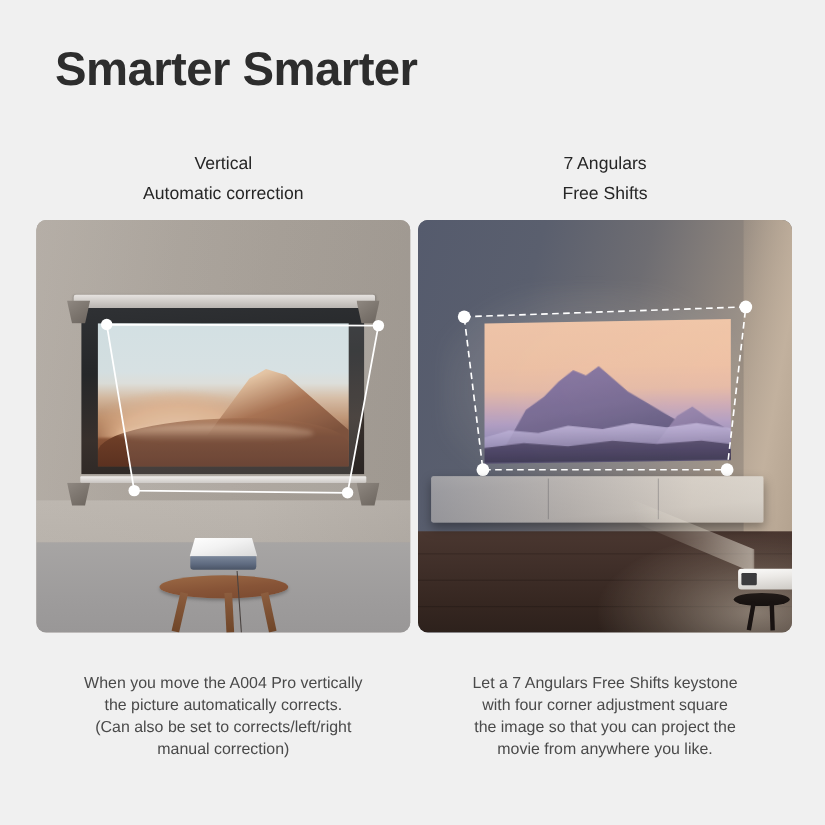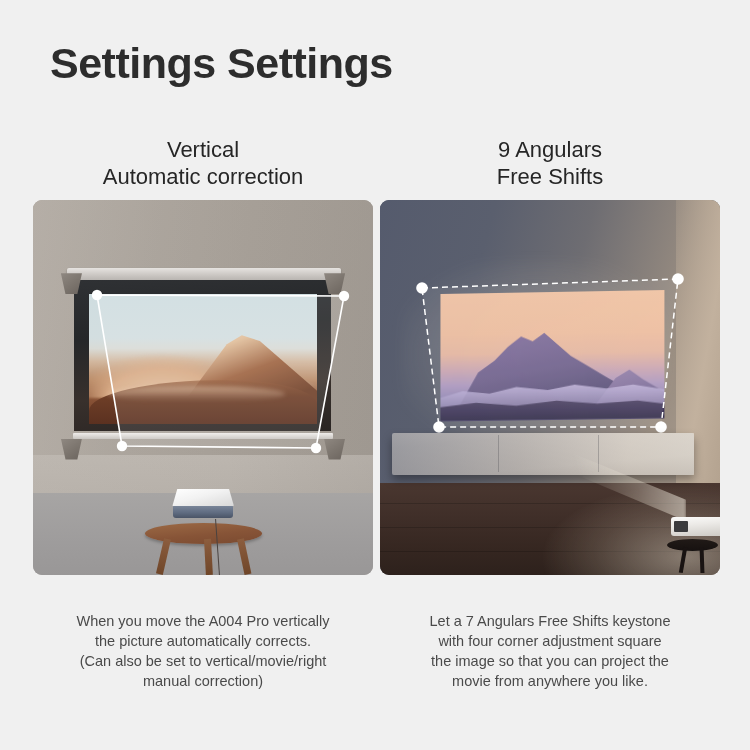--- a/index.html
+++ b/index.html
@@ -40,21 +40,21 @@
   .col {
     position: absolute;
     width: 340px;
     top: 0;
   }
   .col.left  { left: 33px; }
   .col.right { left: 380px; }
 
   .col-heading {
     text-align: center;
-    font-size: 22px;
+    font-size: 16px;
     line-height: 27px;
     color: #262626;
     font-weight: normal;
     white-space: pre-line;
     padding-bottom: 6px;
   }
 
   
   .panel {
     position: relative;
@@ -353,21 +353,21 @@
     line-height: 20px;
     color: #4a4a4a;
     white-space: pre-line;
   }
   .caption.left  { left: 33px; }
   .caption.right { left: 380px; }
 </style>
 </head>
 <body>
 
-<div class="page-title">Settings Settings</div>
+<div class="page-title">Smarter Smarter</div>
 
 <div class="columns">
 
   <div class="col left">
 
     <div class="col-heading">Vertical
 Automatic correction</div>
 
     <div class="panel panel-left">
       <div class="l-wall"></div>
@@ -406,21 +406,21 @@
       <div class="l-leg b"></div>
       <div class="l-leg c"></div>
       <div class="l-proj-body"></div>
       <div class="l-proj-top"></div>
       <div class="l-cord"></div>
     </div>
   </div>
 
   <div class="col right">
 
-    <div class="col-heading">9 Angulars
+    <div class="col-heading">7 Angulars
 Free Shifts</div>
 
     <div class="panel panel-right">
       <div class="r-wall"></div>
       <div class="r-wall-right"></div>
       <div class="r-floor">
         <div class="r-floor-plank" style="top:22%"></div>
         <div class="r-floor-plank" style="top:48%"></div>
         <div class="r-floor-plank" style="top:74%"></div>
       </div>
@@ -455,19 +455,19 @@
       <div class="r-stool-leg a"></div>
       <div class="r-stool-leg b"></div>
       <div class="r-proj-body"></div>
       <div class="r-proj-lens"></div>
     </div>
   </div>
 </div>
 
 <div class="caption left">When you move the A004 Pro vertically
 the picture automatically corrects.
-(Can also be set to vertical/movie/right
+(Can also be set to corrects/left/right
 manual correction)</div>
 
 <div class="caption right">Let a 7 Angulars Free Shifts keystone
 with four corner adjustment square
 the image so that you can project the
 movie from anywhere you like.</div>
 
 </body></html>

